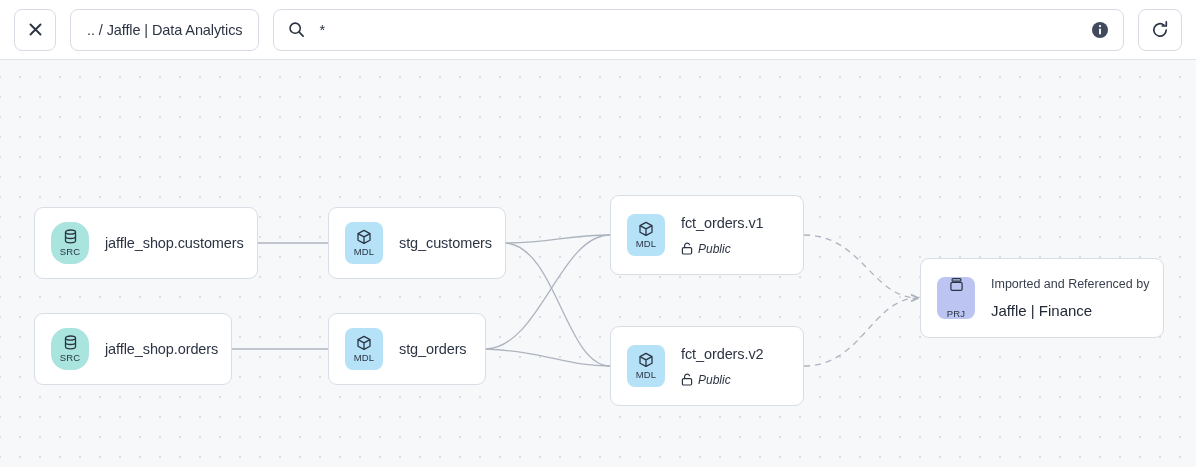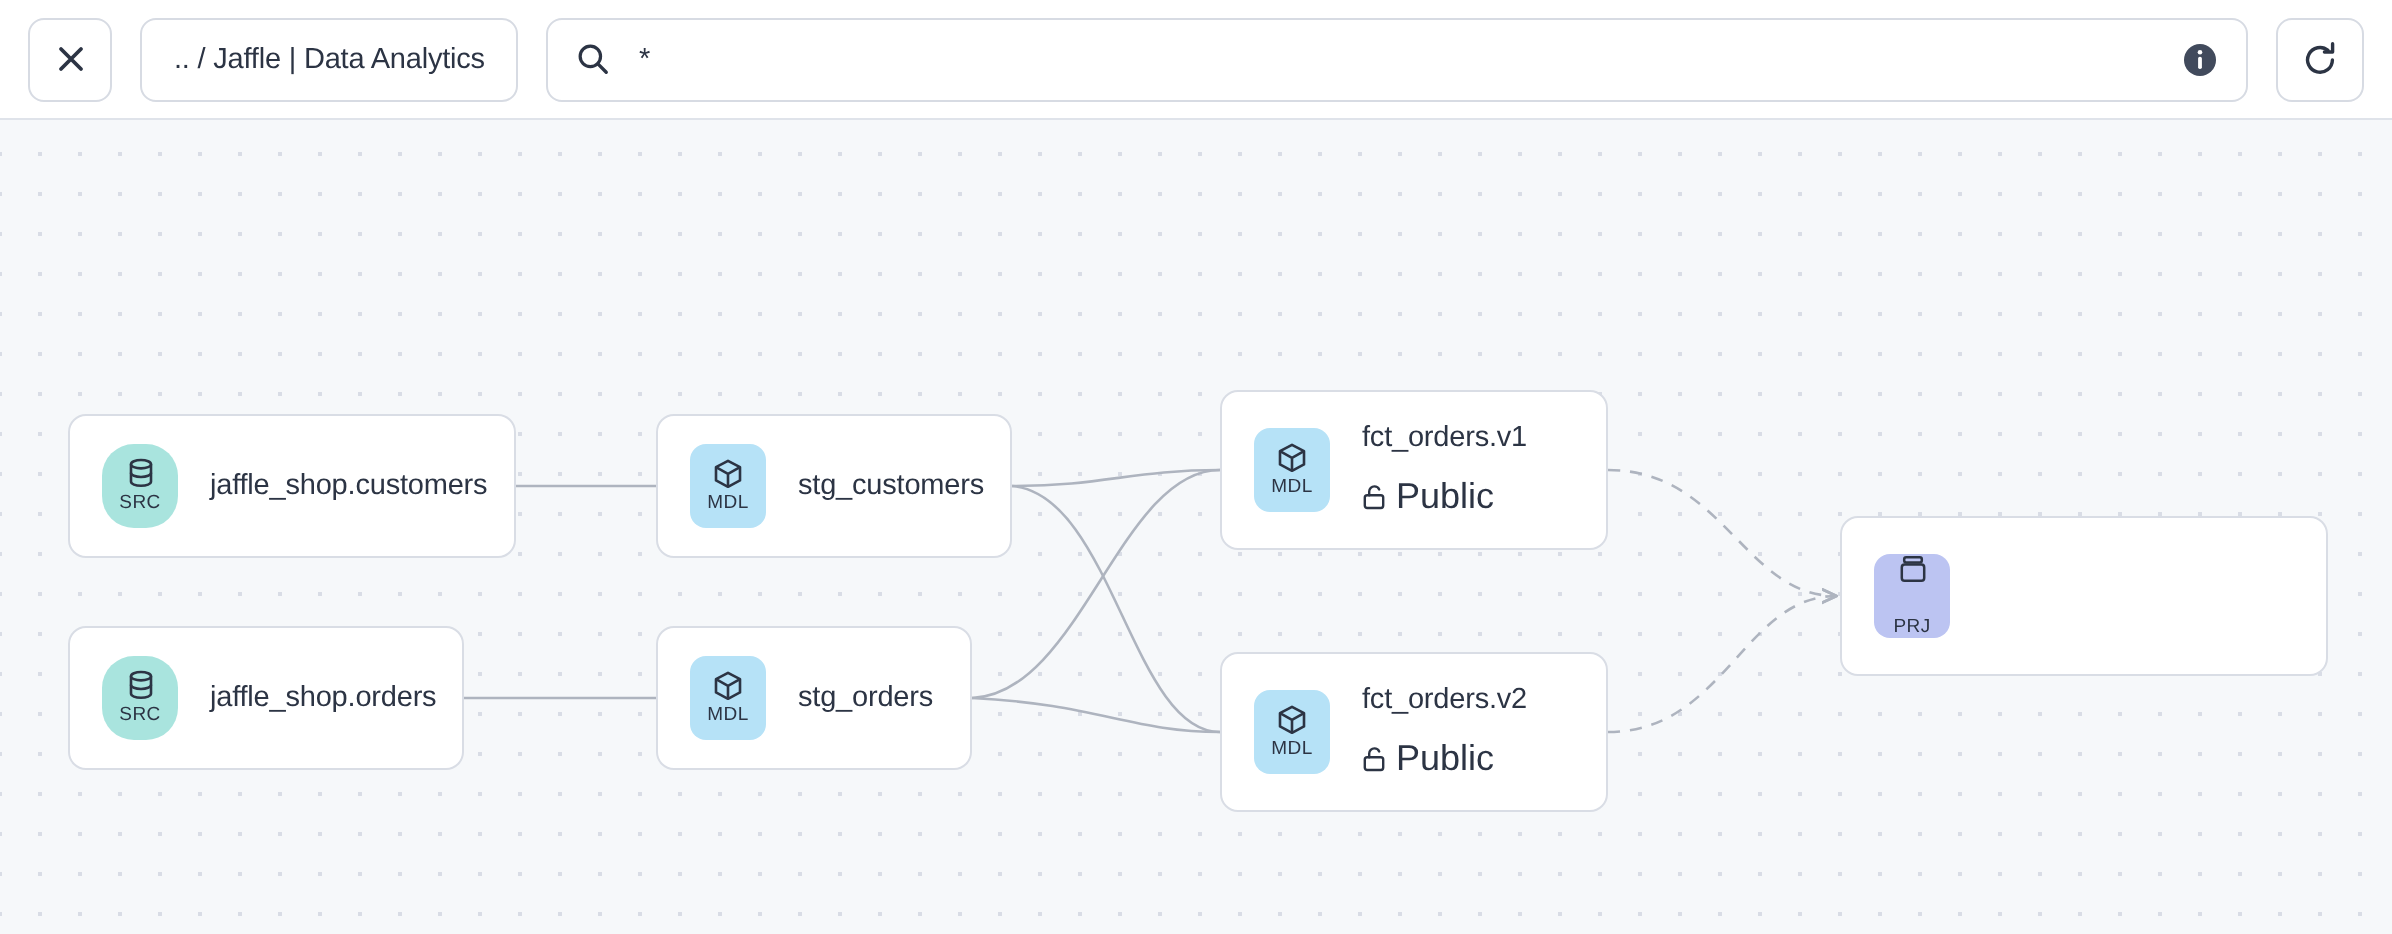--- a/index.html
+++ b/index.html
@@ -137,26 +137,27 @@
     justify-content: space-between;
     gap: 11px;
   }
   .node-title {
     font-size: 14.5px;
     color: #2c3444;
     white-space: nowrap;
     letter-spacing: -0.1px;
   }
   .node-sub {
-    font-size: 18px;
+    font-size: 12px;
     color: #2c3444;
     display: flex;
     align-items: center;
     gap: 5px;
     white-space: nowrap;
+    font-style: italic;
   }
   .node-eyebrow {
     font-size: 12.5px;
     color: #39414f;
     white-space: nowrap;
   }
   .node-strong {
     font-size: 15px;
     color: #222a38;
     white-space: nowrap;
@@ -326,15 +327,19 @@
   </div>
 
   <div class="node" id="n-prj-finance">
     <div class="badge prj">
       <svg width="15" height="16" viewBox="0 0 15 16">
         <rect x="3.1" y="1.6" width="8.8" height="2.6" rx="1" fill="none" stroke="#2c3444" stroke-width="1.25"></rect>
         <rect x="1.9" y="5.3" width="11.2" height="8.1" rx="1.4" fill="none" stroke="#2c3444" stroke-width="1.25"></rect>
       </svg>
       <span class="badge-text">PRJ</span>
     </div>
+    <div class="node-body">
+      <span class="node-eyebrow">Imported and Referenced by</span>
+      <span class="node-strong">Jaffle | Finance</span>
+    </div>
   </div>
 
 </div>
 
 </body></html>

